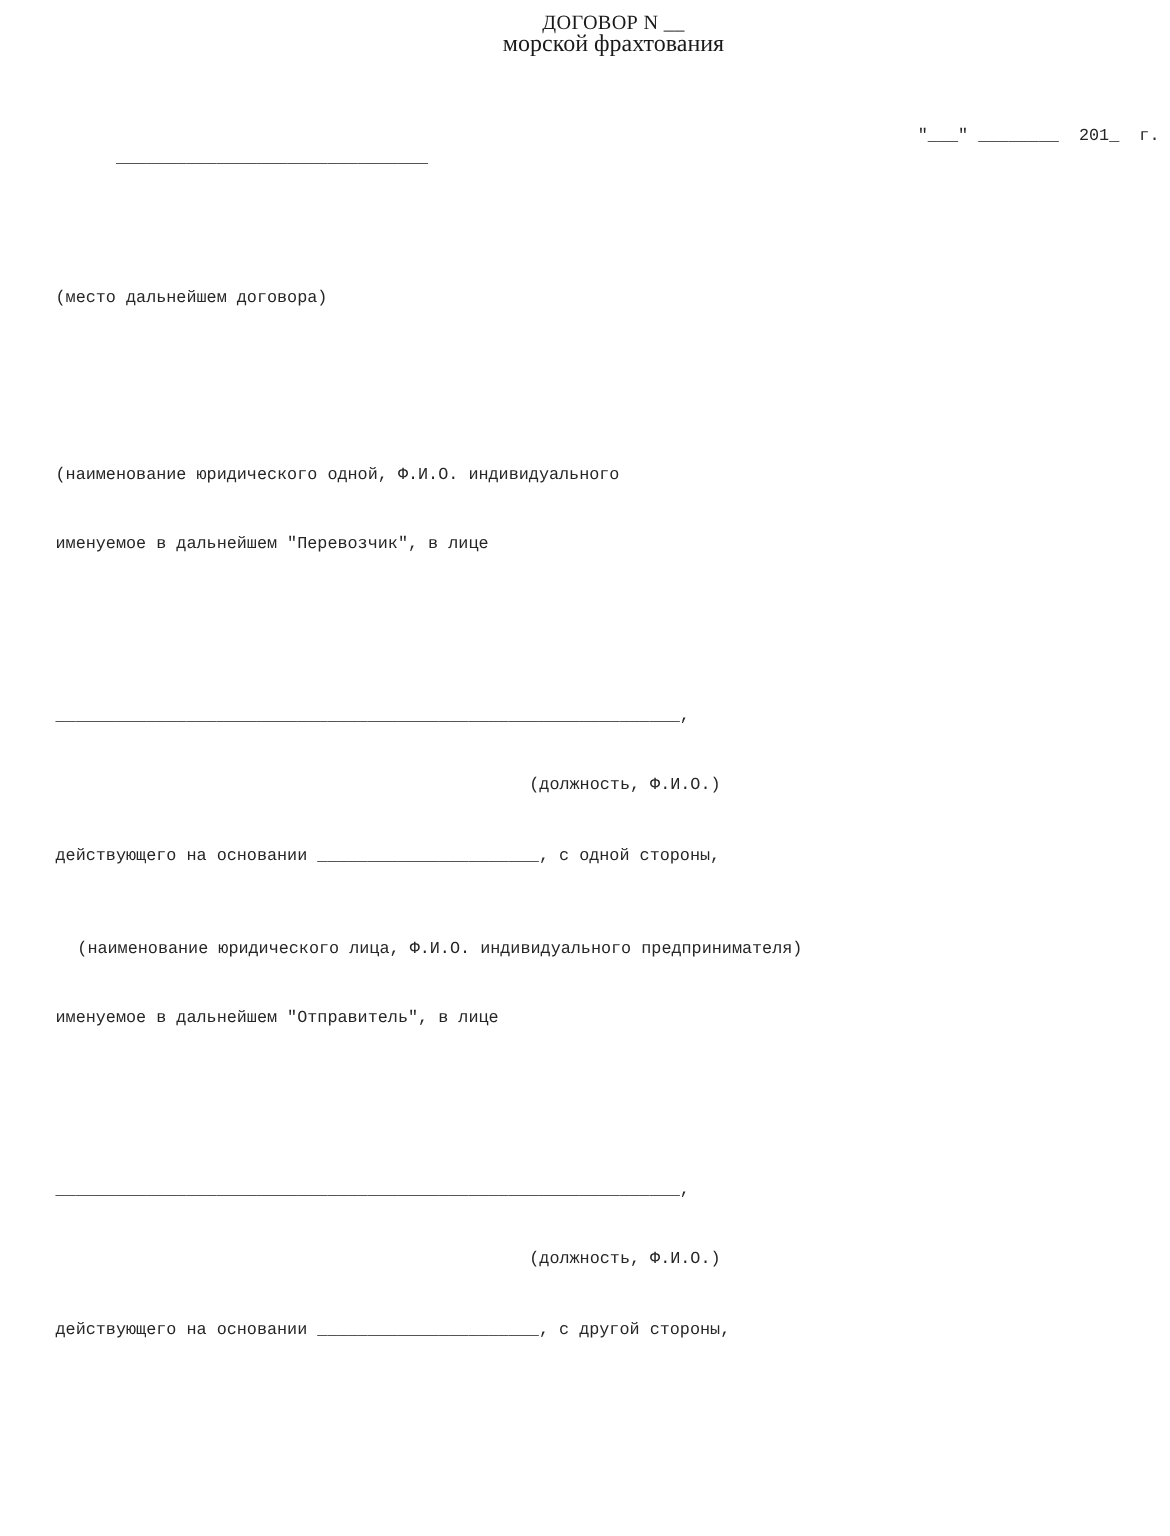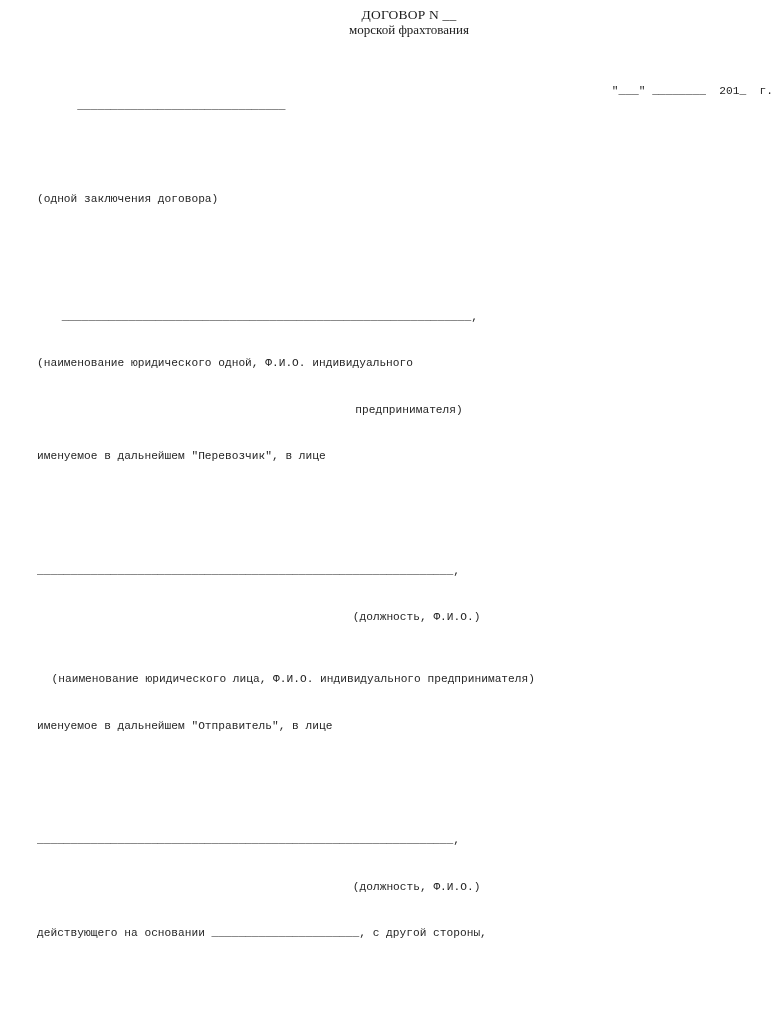--- a/index.html
+++ b/index.html
@@ -32,21 +32,21 @@
     padding-top: 3px;
   }
   .doc-title {
     font-family: "Liberation Serif", "DejaVu Serif", serif;
     font-size: 13.5px;
     line-height: 15px;
     letter-spacing: .2px;
   }
   .doc-subtitle {
     font-family: "Liberation Serif", "DejaVu Serif", serif;
-    font-size: 13px;
+    font-size: 16px;
     line-height: 15px;
   }
 
   
   .mono {
     font-family: "Liberation Mono", "DejaVu Sans Mono", monospace;
     font-size: 11.2px;
     line-height: 15.5px;
     white-space: pre;
     letter-spacing: 0px;
@@ -80,33 +80,32 @@
     <div class="doc-subtitle">морской фрахтования</div>
   </div>
 
   <div class="mono">
 
     <div class="mono-row">
       <span>_______________________________</span>
       <span class="mono-right">"___" ________  201_  г.</span>
     </div>
 
-    <div>(одной заключения договора)</div>
+    <div>(место дальнейшем договора)</div>
 
     <div style="height:9px"></div>
 
-    <div class="indent1">_____________________________________________________________,</div>
     <div>(наименование юридического одной, Ф.И.О. индивидуального</div>
-    <div class="mono-center">предпринимателя)</div>
     <div>именуемое в дальнейшем "Перевозчик", в лице</div>
 
     <div style="height:6px"></div>
 
     <div>______________________________________________________________,</div>
     <div class="indent2" style="padding-left:28.2em">(должность, Ф.И.О.)</div>
+    <div>действующего на основании ______________________, с одной стороны,</div>
 
     <div class="indent3">(наименование юридического лица, Ф.И.О. индивидуального предпринимателя)</div>
     <div>именуемое в дальнейшем "Отправитель", в лице</div>
 
     <div style="height:6px"></div>
 
     <div>______________________________________________________________,</div>
     <div style="padding-left:28.2em">(должность, Ф.И.О.)</div>
     <div>действующего на основании ______________________, с другой стороны,</div>
 

